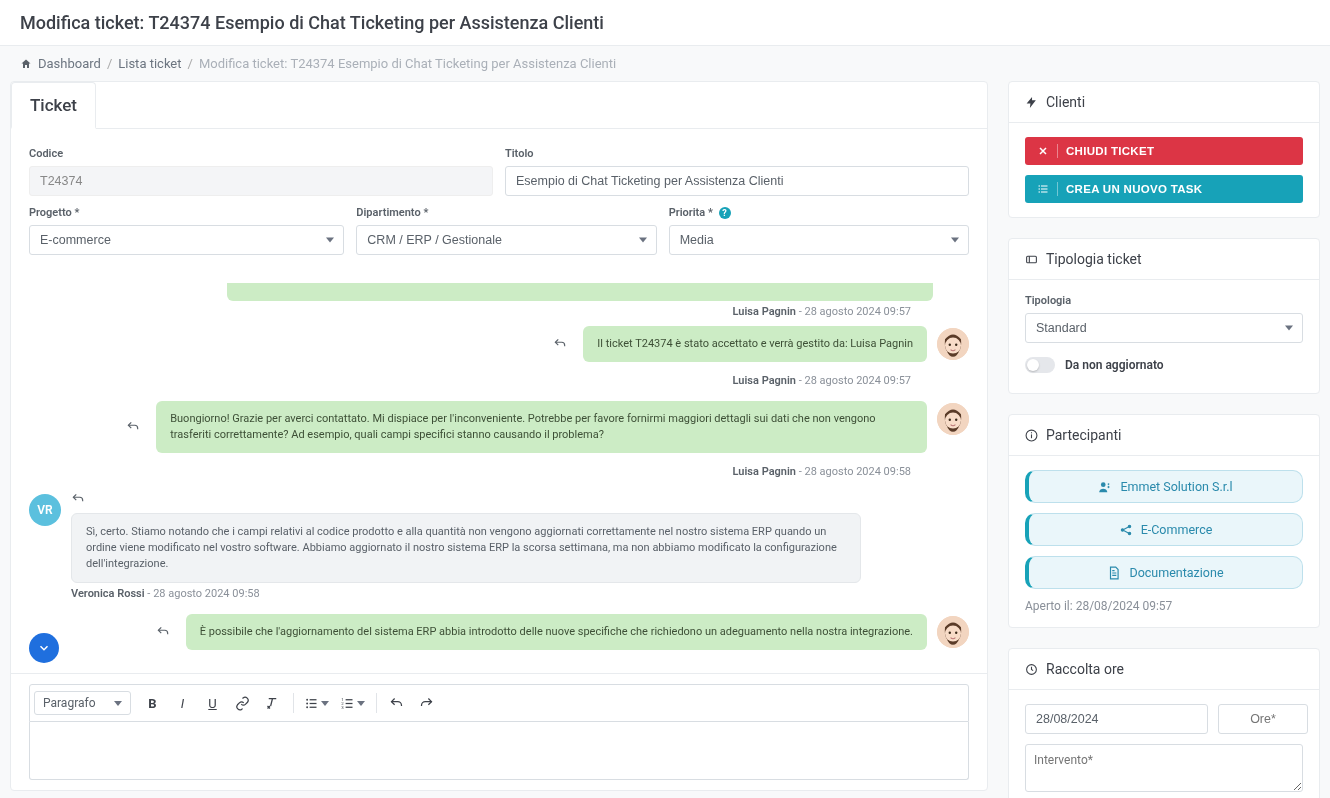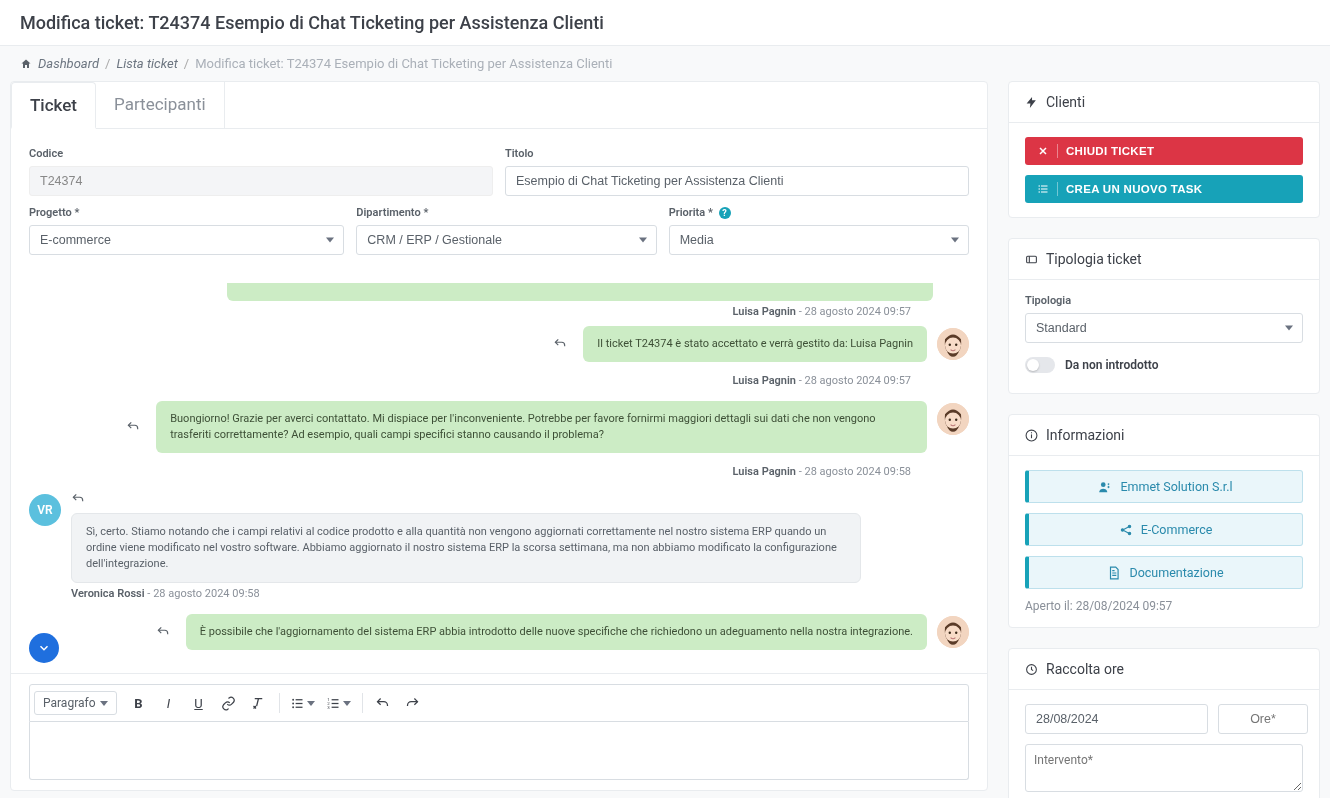--- a/index.html
+++ b/index.html
@@ -1,19 +1,19 @@
 <!DOCTYPE html>
 <html><head>
 <meta charset="utf-8">
 <style>
   * { box-sizing: border-box; margin: 0; padding: 0; }
   body { font-family: -apple-system, BlinkMacSystemFont, "Segoe UI", Roboto, Arial, sans-serif; font-size: 13px; color: #5a6169; background: #f8f9fa; }
   .page-title { background:#fff; padding: 12px 20px; font-size: 18px; font-weight: 500; color:#3d4149; border-bottom:1px solid #e9ecef;}
   .breadcrumb { padding: 10px 20px; font-size: 13px; color:#888; display:flex; align-items:center; gap:6px; }
-  .breadcrumb a { color:#6c7580; text-decoration:none;font-style:italic; }
+  .breadcrumb a { color:#6c7580; text-decoration:none; }
   .breadcrumb .sep { color:#aaa; }
   .home-ico { width:12px; height:12px; fill:#5a6169; }
   .layout { display:flex; gap:20px; padding: 0 10px 20px 10px; align-items:flex-start; }
   .left-col { flex:1; }
   .right-col { width:312px; display:flex; flex-direction:column; gap:20px; }
   .card { background:#fff; border:1px solid #e9ecef; border-radius:4px; }
   .tabs { display:flex; border-bottom:1px solid #e9ecef; }
   .tab { padding:12px 18px; font-size:17px; color:#8a9099; cursor:pointer; border-right:1px solid #e9ecef; }
   .tab.active { background:#fff; color:#3d4149; font-weight:500; border-bottom:2px solid #fff; margin-bottom:-1px; border-top:1px solid #e9ecef; border-left:1px solid #e9ecef; border-radius:4px 4px 0 0;}
   .form-area { padding: 18px; }
@@ -39,33 +39,33 @@
   .avatar { width:32px;height:32px;border-radius:50%;flex-shrink:0; display:flex;align-items:center;justify-content:center; font-size:12px; font-weight:600; overflow:hidden;}
   .avatar.ph { background:#f2d5c0;}
   .avatar.vr { background:#5bc0de; color:#fff;}
   .reply-ico { width:14px;height:14px;stroke:#5a6169;fill:none;stroke-width:2; cursor:pointer; flex-shrink:0;}
   .msg-row.right .reply-ico { order:-1; align-self:center; margin-right:6px;}
   .msg-row .avatar { margin-top:2px;}
   .chevbtn { width:30px;height:30px;border-radius:50%;background:#1f6fde;display:flex;align-items:center;justify-content:center;position:absolute;bottom:10px;left:18px;cursor:pointer;}
   .chevbtn svg{width:14px;height:14px;stroke:#fff;fill:none;stroke-width:2.5;}
   .editor { border-top:1px solid #e9ecef; padding:10px 18px; }
   .toolbar { display:flex; align-items:center; gap:2px; border:1px solid #d8dde2; border-radius:3px 3px 0 0; padding:4px; background:#fff;}
-  .toolbar .sel { border:1px solid #d8dde2; border-radius:3px; padding:4px 8px; font-size:12px; display:flex; align-items:center; gap:4px; cursor:pointer; margin-right:6px;}
+  .toolbar .sel { border:1px solid #d8dde2; border-radius:3px; padding:4px 8px; font-size:12px; display:flex; align-items:center; gap:18px; cursor:pointer; margin-right:6px;}
   .tbtn { width:28px; height:28px; display:flex; align-items:center; justify-content:center; border-radius:3px; cursor:pointer; color:#3d4149;}
   .tbtn svg { width:15px;height:15px;}
   .tdivider { width:1px; height:20px; background:#e1e4e8; margin:0 4px;}
   .editor-body { border:1px solid #d8dde2; border-top:none; border-radius:0 0 3px 3px; min-height:58px; padding:10px;}
   .panel-head { padding:12px 16px; border-bottom:1px solid #e9ecef; font-size:14px; color:#3d4149; display:flex; align-items:center; gap:8px;}
   .panel-body { padding:14px 16px; }
   .btn { display:inline-flex; align-items:center; gap:8px; border:none; border-radius:3px; padding:7px 12px; font-size:11.5px; font-weight:700; color:#fff; cursor:pointer; letter-spacing:.3px;}
   .btn .vdiv { width:1px; height:14px; background:rgba(255,255,255,0.4);}
   .btn-red { background:#dc3545; }
   .btn-teal { background:#17a2b8; }
   .btn-block { width:100%; justify-content:flex-start; margin-bottom:10px;}
-  .info-chip { display:flex; align-items:center; justify-content:center; gap:8px; border:1px solid #bde0ec; background:#eaf6fa; color:#2a8aac; border-left:4px solid #17a2b8; border-radius:3px; padding:8px; font-size:12.5px; margin-bottom:10px; cursor:pointer;}
+  .info-chip { display:flex; align-items:center; justify-content:center; gap:8px; border:1px solid #bde0ec; background:#eaf6fa; color:#2a8aac; border-left:4px solid #17a2b8; border-radius:10px; padding:8px; font-size:12.5px; margin-bottom:10px; cursor:pointer;}
   .info-chip svg{width:14px;height:14px;fill:#2a8aac;}
   .opened { font-size:12px; color:#8a9099; margin-top:6px;}
   .toggle { width:30px; height:16px; background:#e5e7eb; border-radius:10px; position:relative; cursor:pointer; flex-shrink:0;}
   .toggle::after { content:""; width:12px;height:12px;background:#fff;border-radius:50%;position:absolute;top:2px;left:2px;box-shadow:0 1px 2px rgba(0,0,0,.2);}
   .toggle-row { display:flex; align-items:center; gap:10px; margin:6px 0; font-size:12px; color:#3d4149; font-weight:600;}
   .hours-top { display:flex; gap:10px; margin-bottom:10px;}
   .hours-top .form-input { flex:1;}
   .hours-top .ore { width:90px; text-align:center;}
   .textarea { width:100%; border:1px solid #d8dde2; border-radius:3px; padding:8px; font-size:12px; min-height:48px; resize:vertical; font-family:inherit;}
   .face-svg { width:32px;height:32px;}
@@ -87,21 +87,20 @@
   <span class="sep">/</span>
   <span style="color:#aab0b8;">Modifica ticket: T24374 Esempio di Chat Ticketing per Assistenza Clienti</span>
 </div>
 
 <div class="layout">
 
   <div class="left-col">
     <div class="card">
       <div class="tabs">
         <div class="tab active">Ticket</div>
-        <div class="tab">Partecipanti</div>
       </div>
 
       <div class="form-area">
         <div class="form-row">
           <div class="form-group">
             <label class="form-label">Codice</label>
             <input class="form-input" readonly="" value="T24374" style="">
           </div>
           <div class="form-group">
             <label class="form-label">Titolo</label>
@@ -333,33 +332,33 @@
           </svg>
         <span>Tipologia ticket</span>
       </div>
       <div class="panel-body">
         <label class="form-label" style="display:block;margin-bottom:6px;">Tipologia</label>
         <div class="select-wrap" style="margin-bottom:14px;">
           <select class="form-select" style="width:100%"><option>Standard</option></select>
         </div>
         <div class="toggle-row">
           <div class="toggle"></div>
-          <span>Da non introdotto</span>
+          <span>Da non aggiornato</span>
         </div>
       </div>
     </div>
 
     <div class="card">
       <div class="panel-head">
         <svg width="13" height="13" viewBox="0 0 24 24" fill="#3d4149">
             <circle cx="12" cy="12" r="10" fill="none" stroke="#3d4149" stroke-width="2"></circle>
             <rect x="11" y="10" width="2" height="7"></rect>
             <rect x="11" y="6" width="2" height="2"></rect>
           </svg>
-        <span>Informazioni</span>
+        <span>Partecipanti</span>
       </div>
       <div class="panel-body">
         <div class="info-chip">
           <svg viewBox="0 0 24 24">
               <circle cx="9" cy="8" r="4"></circle>
               <path d="M2 21c0-4 4-6 7-6s7 2 7 6"></path>
               <circle cx="18" cy="7" r="1.5"></circle>
               <path d="M18 10v4m-2-2h4" stroke="#2a8aac" stroke-width="1.5"></path>
             </svg>
           <span>Emmet Solution S.r.l</span>

